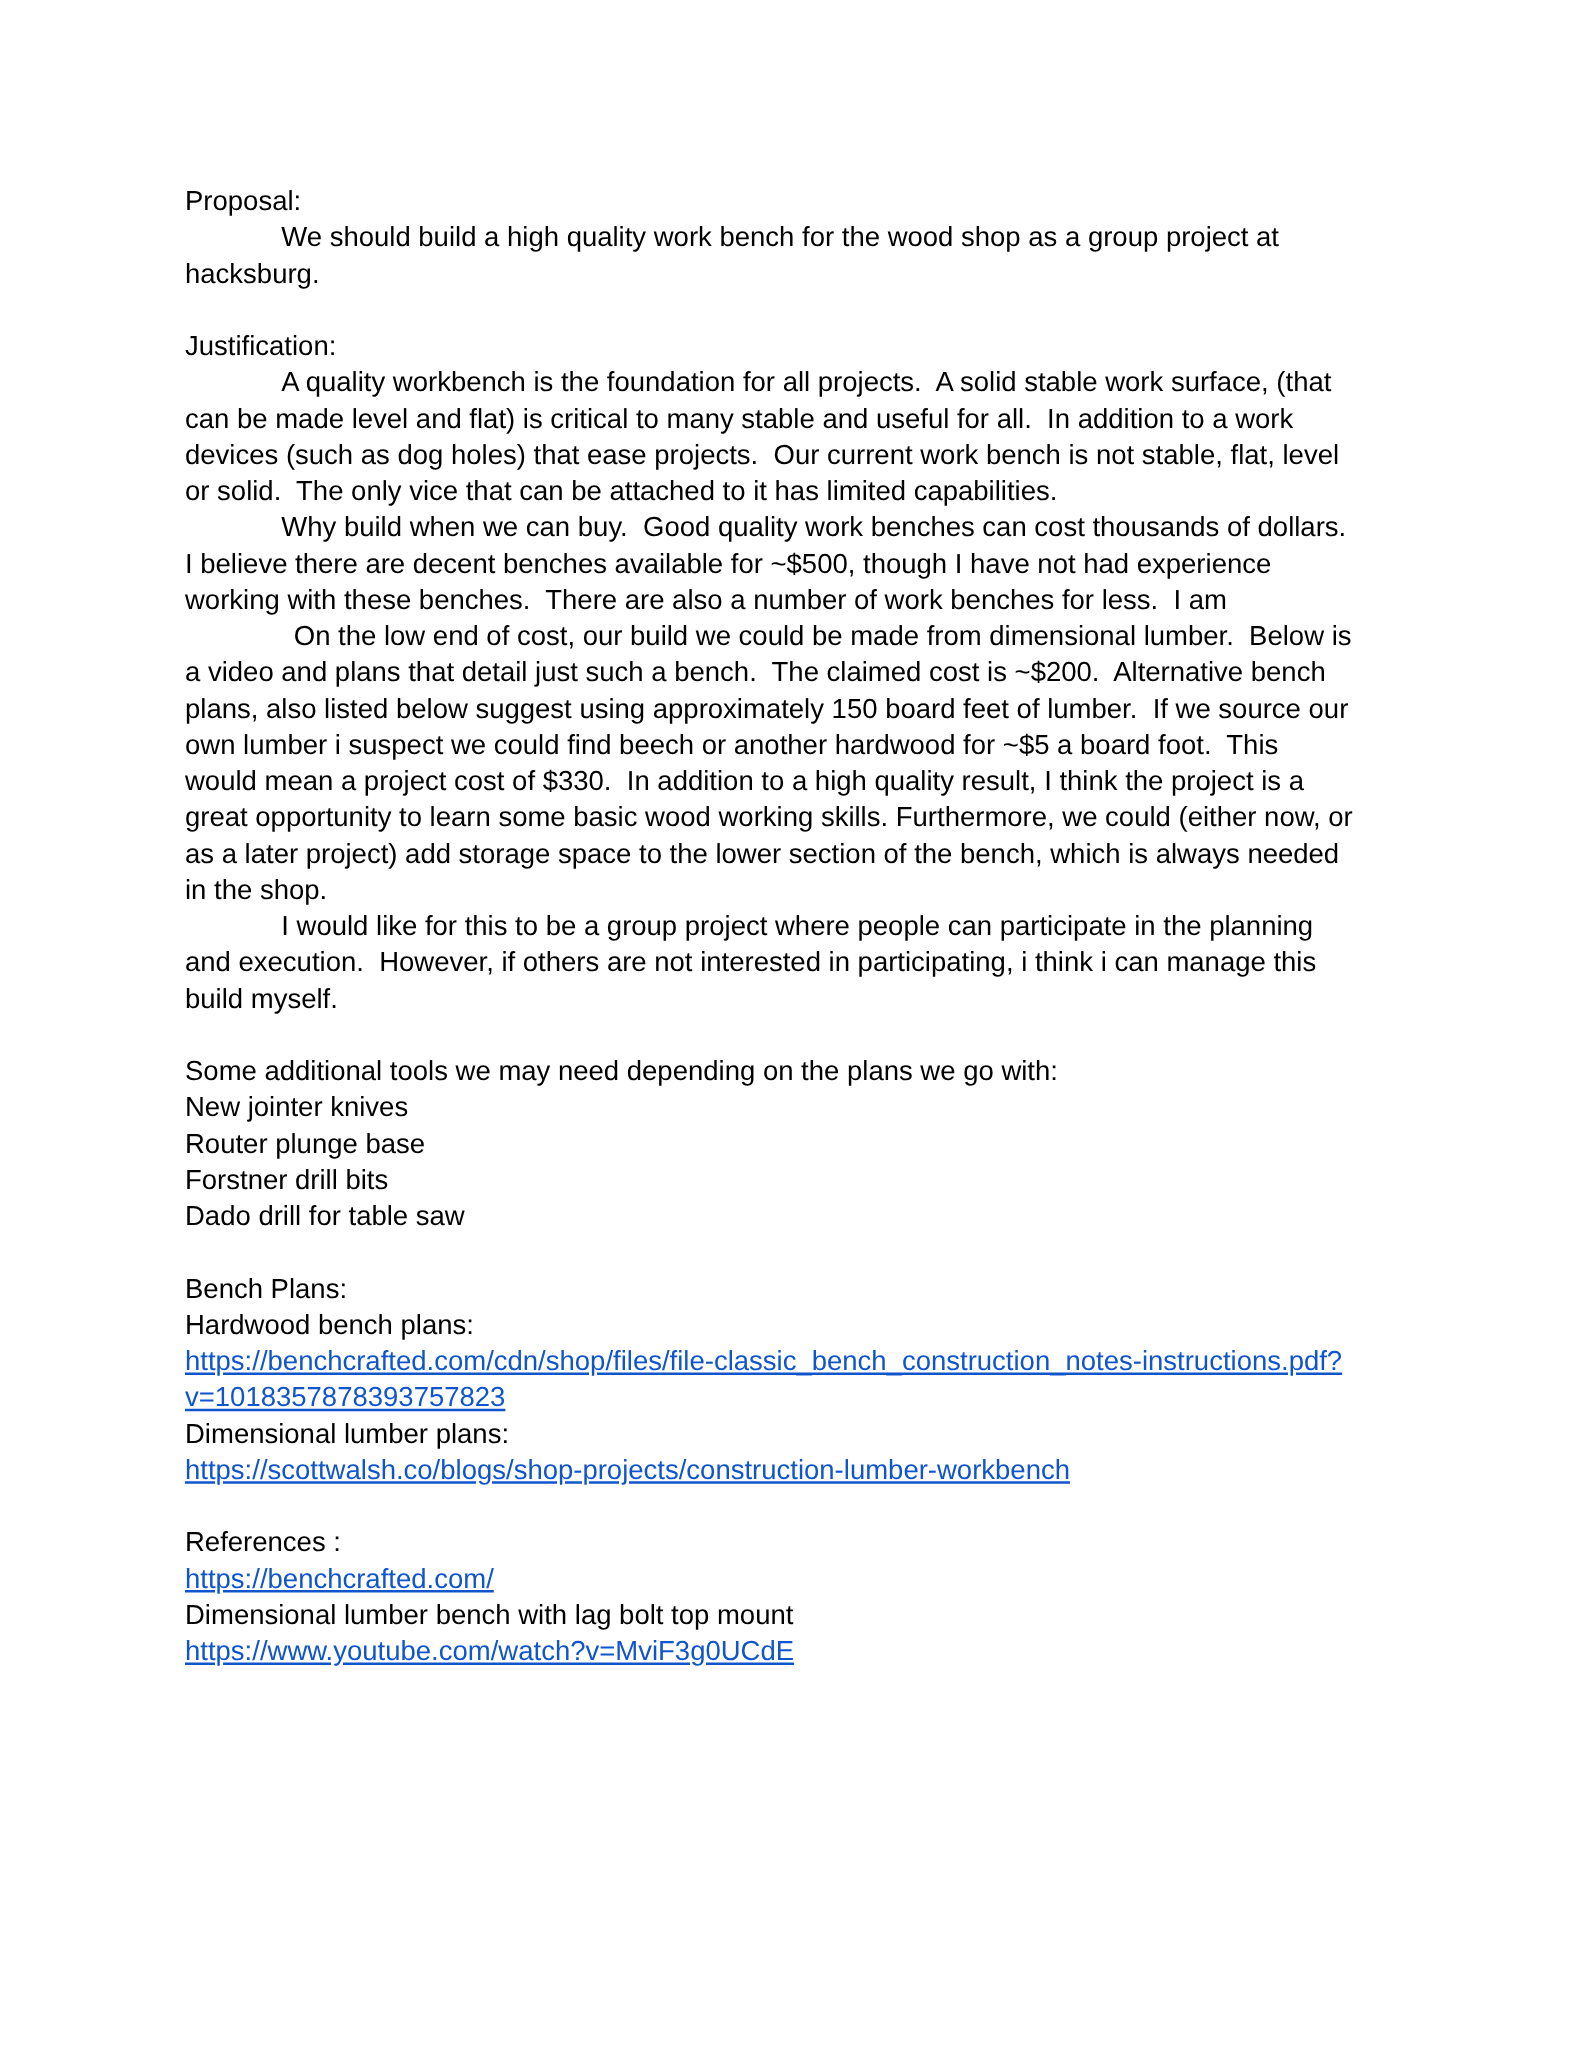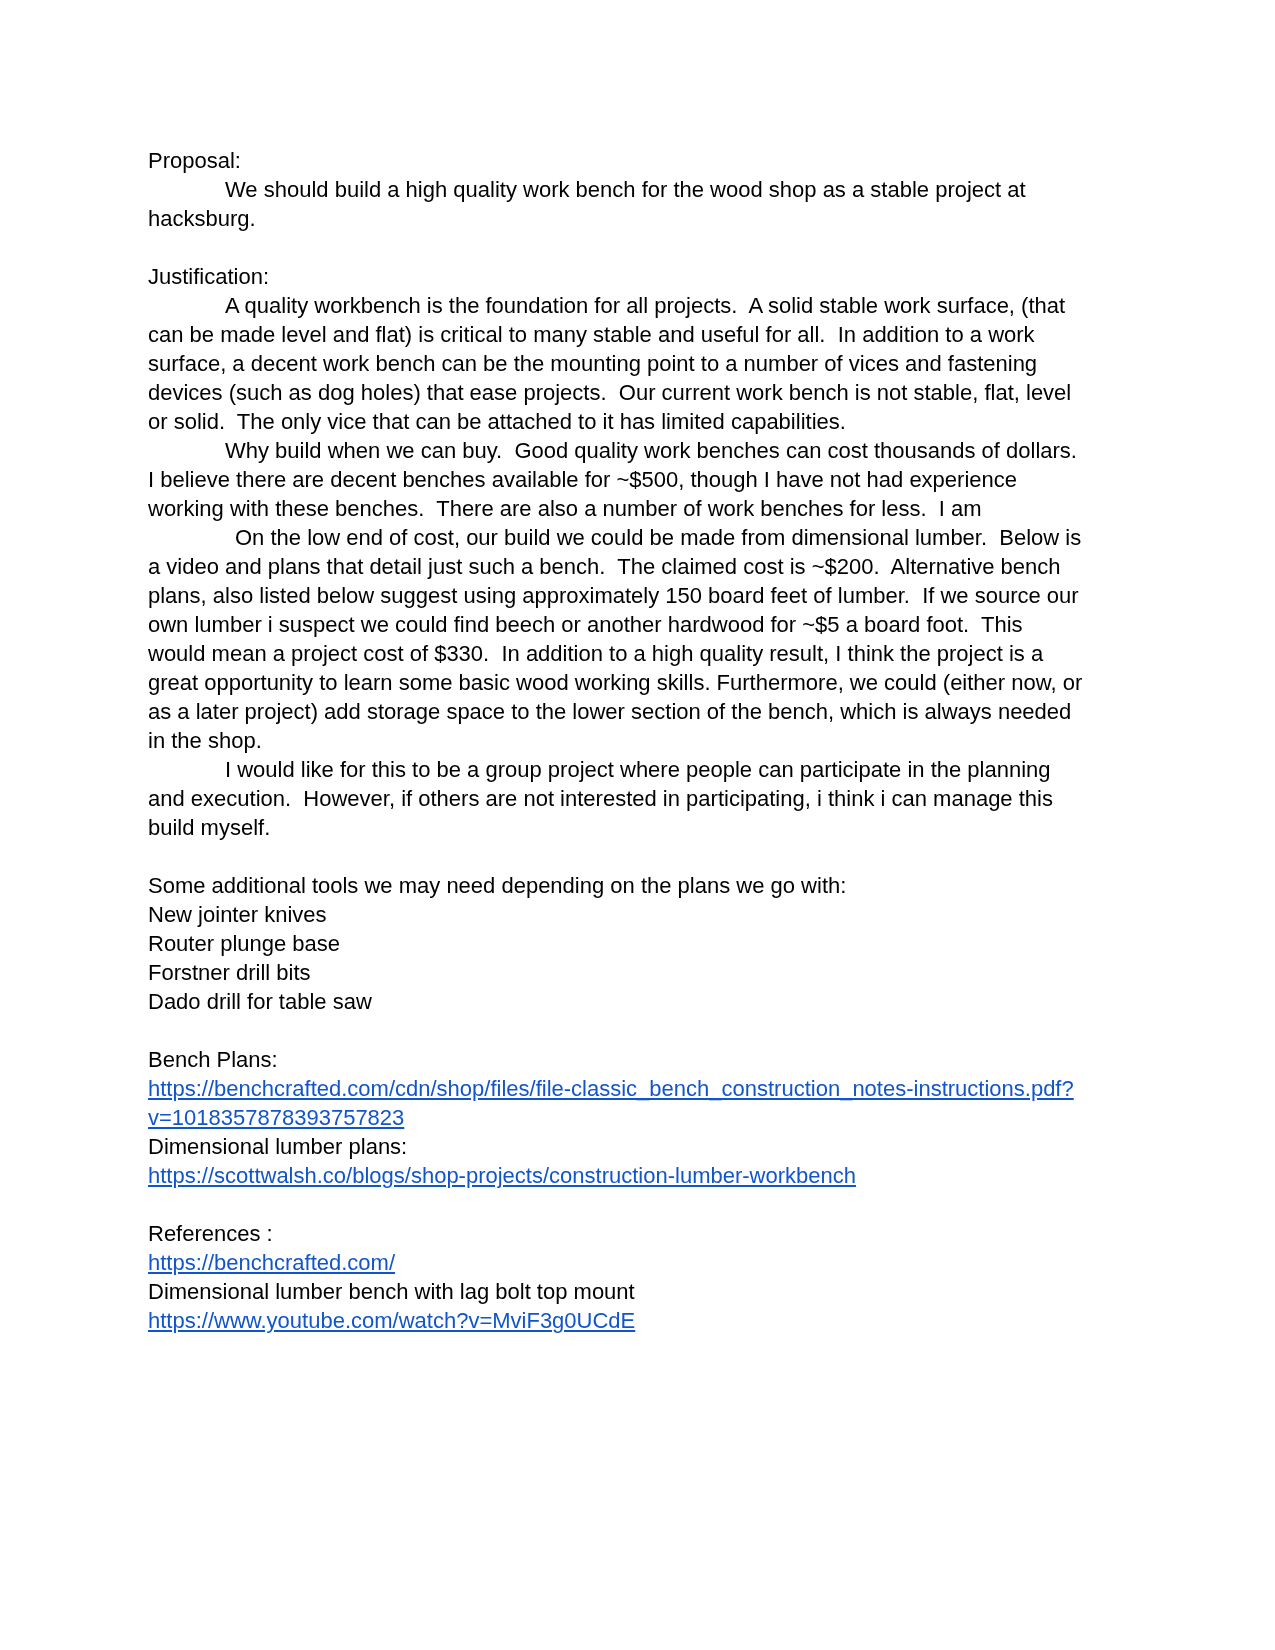--- a/index.html
+++ b/index.html
@@ -36,27 +36,26 @@
     text-decoration: underline;
     cursor: pointer;
   }
 </style>
 </head>
 <body>
 
 <div class="page" style="background: rgb(255, 255, 255); color: rgb(0, 0, 0); --link-color: #1155cc;">
   <div class="content">
       <div class="line">Proposal:</div>
-      <div class="line indent-tab">We should build a high quality work bench for the wood shop as a stable project at</div>
+      <div class="line indent-tab">We should build a high quality work bench for the wood shop as a group project at</div>
       <div class="line">hacksburg.</div>
       <div class="line">&nbsp;</div>
       <div class="line">Justification:</div>
       <div class="line indent-tab">A quality workbench is the foundation for all projects.  A solid stable work surface, (that</div>
       <div class="line">can be made level and flat) is critical to many stable and useful for all.  In addition to a work</div>
-      <div class="line">surface, a decent work bench can be the mounting point to a number of vices and fastening</div>
       <div class="line">devices (such as dog holes) that ease projects.  Our current work bench is not stable, flat, level</div>
       <div class="line">or solid.  The only vice that can be attached to it has limited capabilities.</div>
       <div class="line indent-tab">Why build when we can buy.  Good quality work benches can cost thousands of dollars.</div>
       <div class="line">I believe there are decent benches available for ~$500, though I have not had experience</div>
       <div class="line">working with these benches.  There are also a number of work benches for less.  I am</div>
       <div class="line indent-tab2">On the low end of cost, our build we could be made from dimensional lumber.  Below is</div>
       <div class="line">a video and plans that detail just such a bench.  The claimed cost is ~$200.  Alternative bench</div>
       <div class="line">plans, also listed below suggest using approximately 150 board feet of lumber.  If we source our</div>
       <div class="line">own lumber i suspect we could find beech or another hardwood for ~$5 a board foot.  This</div>
       <div class="line">would mean a project cost of $330.  In addition to a high quality result, I think the project is a</div>
@@ -67,20 +66,21 @@
       <div class="line">and execution.  However, if others are not interested in participating, i think i can manage this</div>
       <div class="line">build myself.</div>
       <div class="line">&nbsp;</div>
       <div class="line">Some additional tools we may need depending on the plans we go with:</div>
       <div class="line">New jointer knives</div>
       <div class="line">Router plunge base</div>
       <div class="line">Forstner drill bits</div>
       <div class="line">Dado drill for table saw</div>
       <div class="line">&nbsp;</div>
       <div class="line">Bench Plans:</div>
+      <div class="line">Hardwood bench plans:</div>
       <div class="line"><a class="link">https://benchcrafted.com/cdn/shop/files/file-classic_bench_construction_notes-instructions.pdf?</a></div>
       <div class="line"><a class="link">v=1018357878393757823</a></div>
       <div class="line">Dimensional lumber plans:</div>
       <div class="line"><a class="link">https://scottwalsh.co/blogs/shop-projects/construction-lumber-workbench</a></div>
       <div class="line">&nbsp;</div>
       <div class="line">References :</div>
       <div class="line"><a class="link">https://benchcrafted.com/</a></div>
       <div class="line">Dimensional lumber bench with lag bolt top mount</div>
       <div class="line"><a class="link">https://www.youtube.com/watch?v=MviF3g0UCdE</a></div>
     </div>

